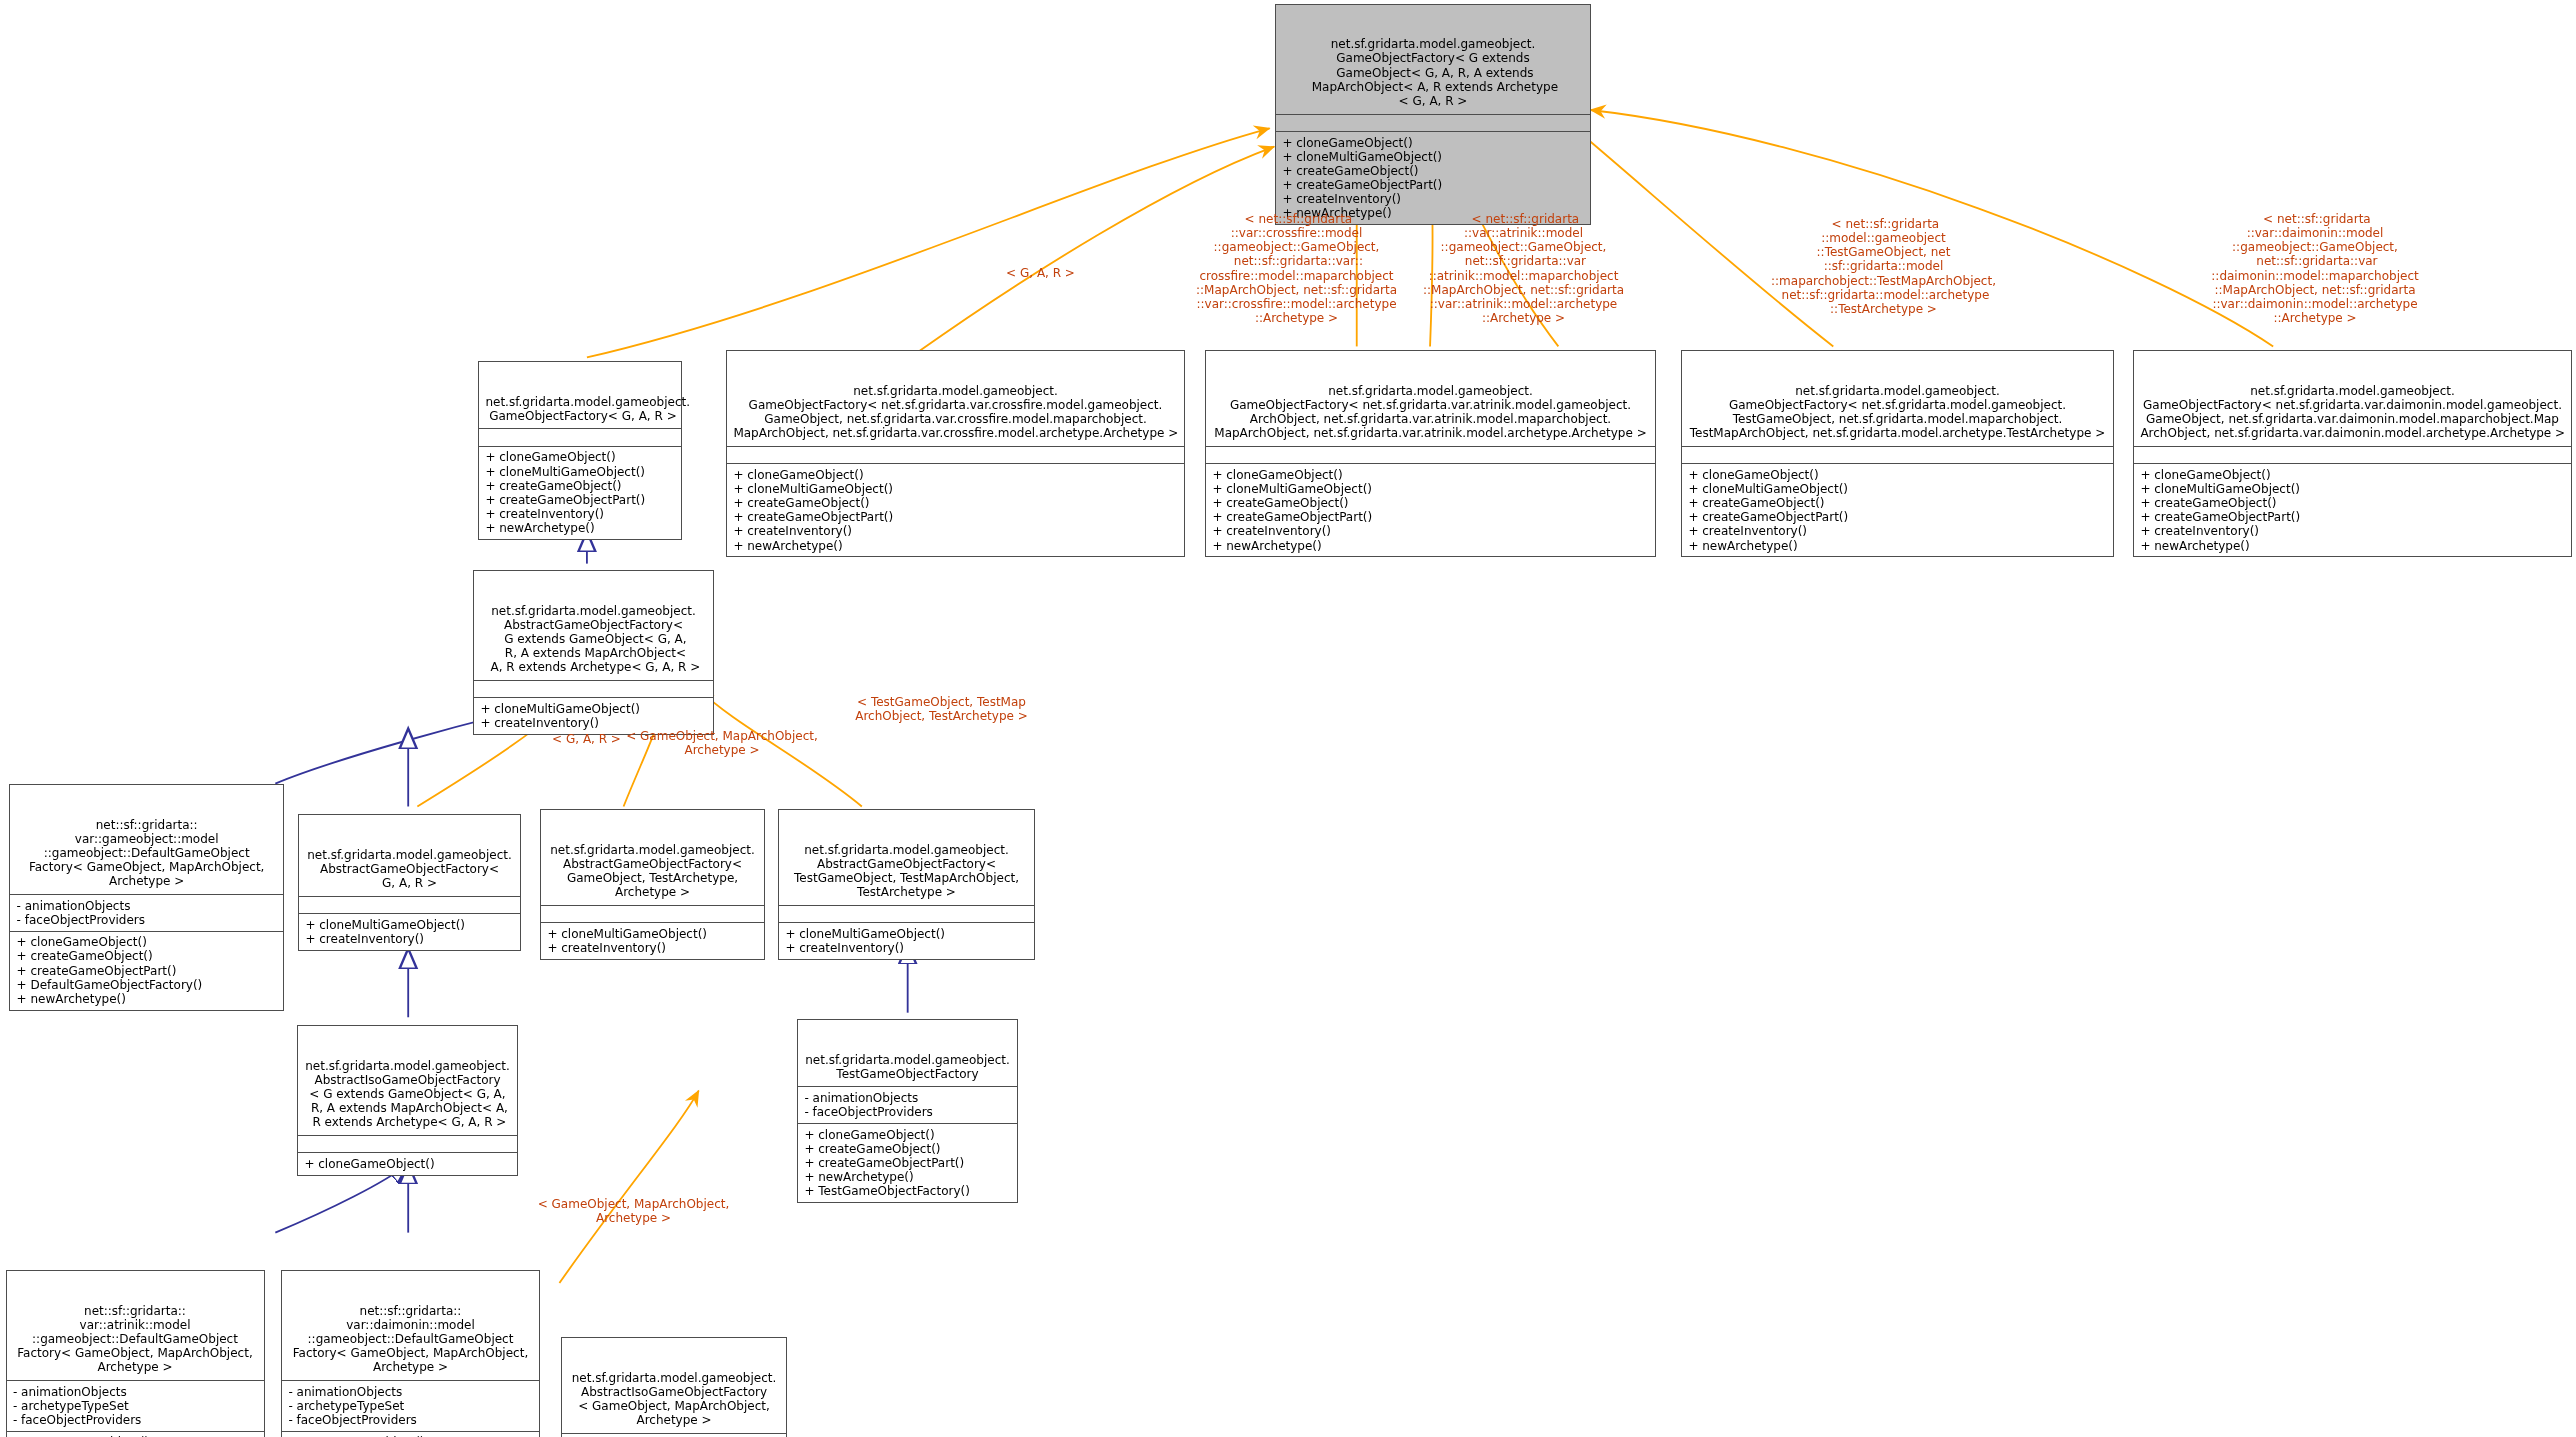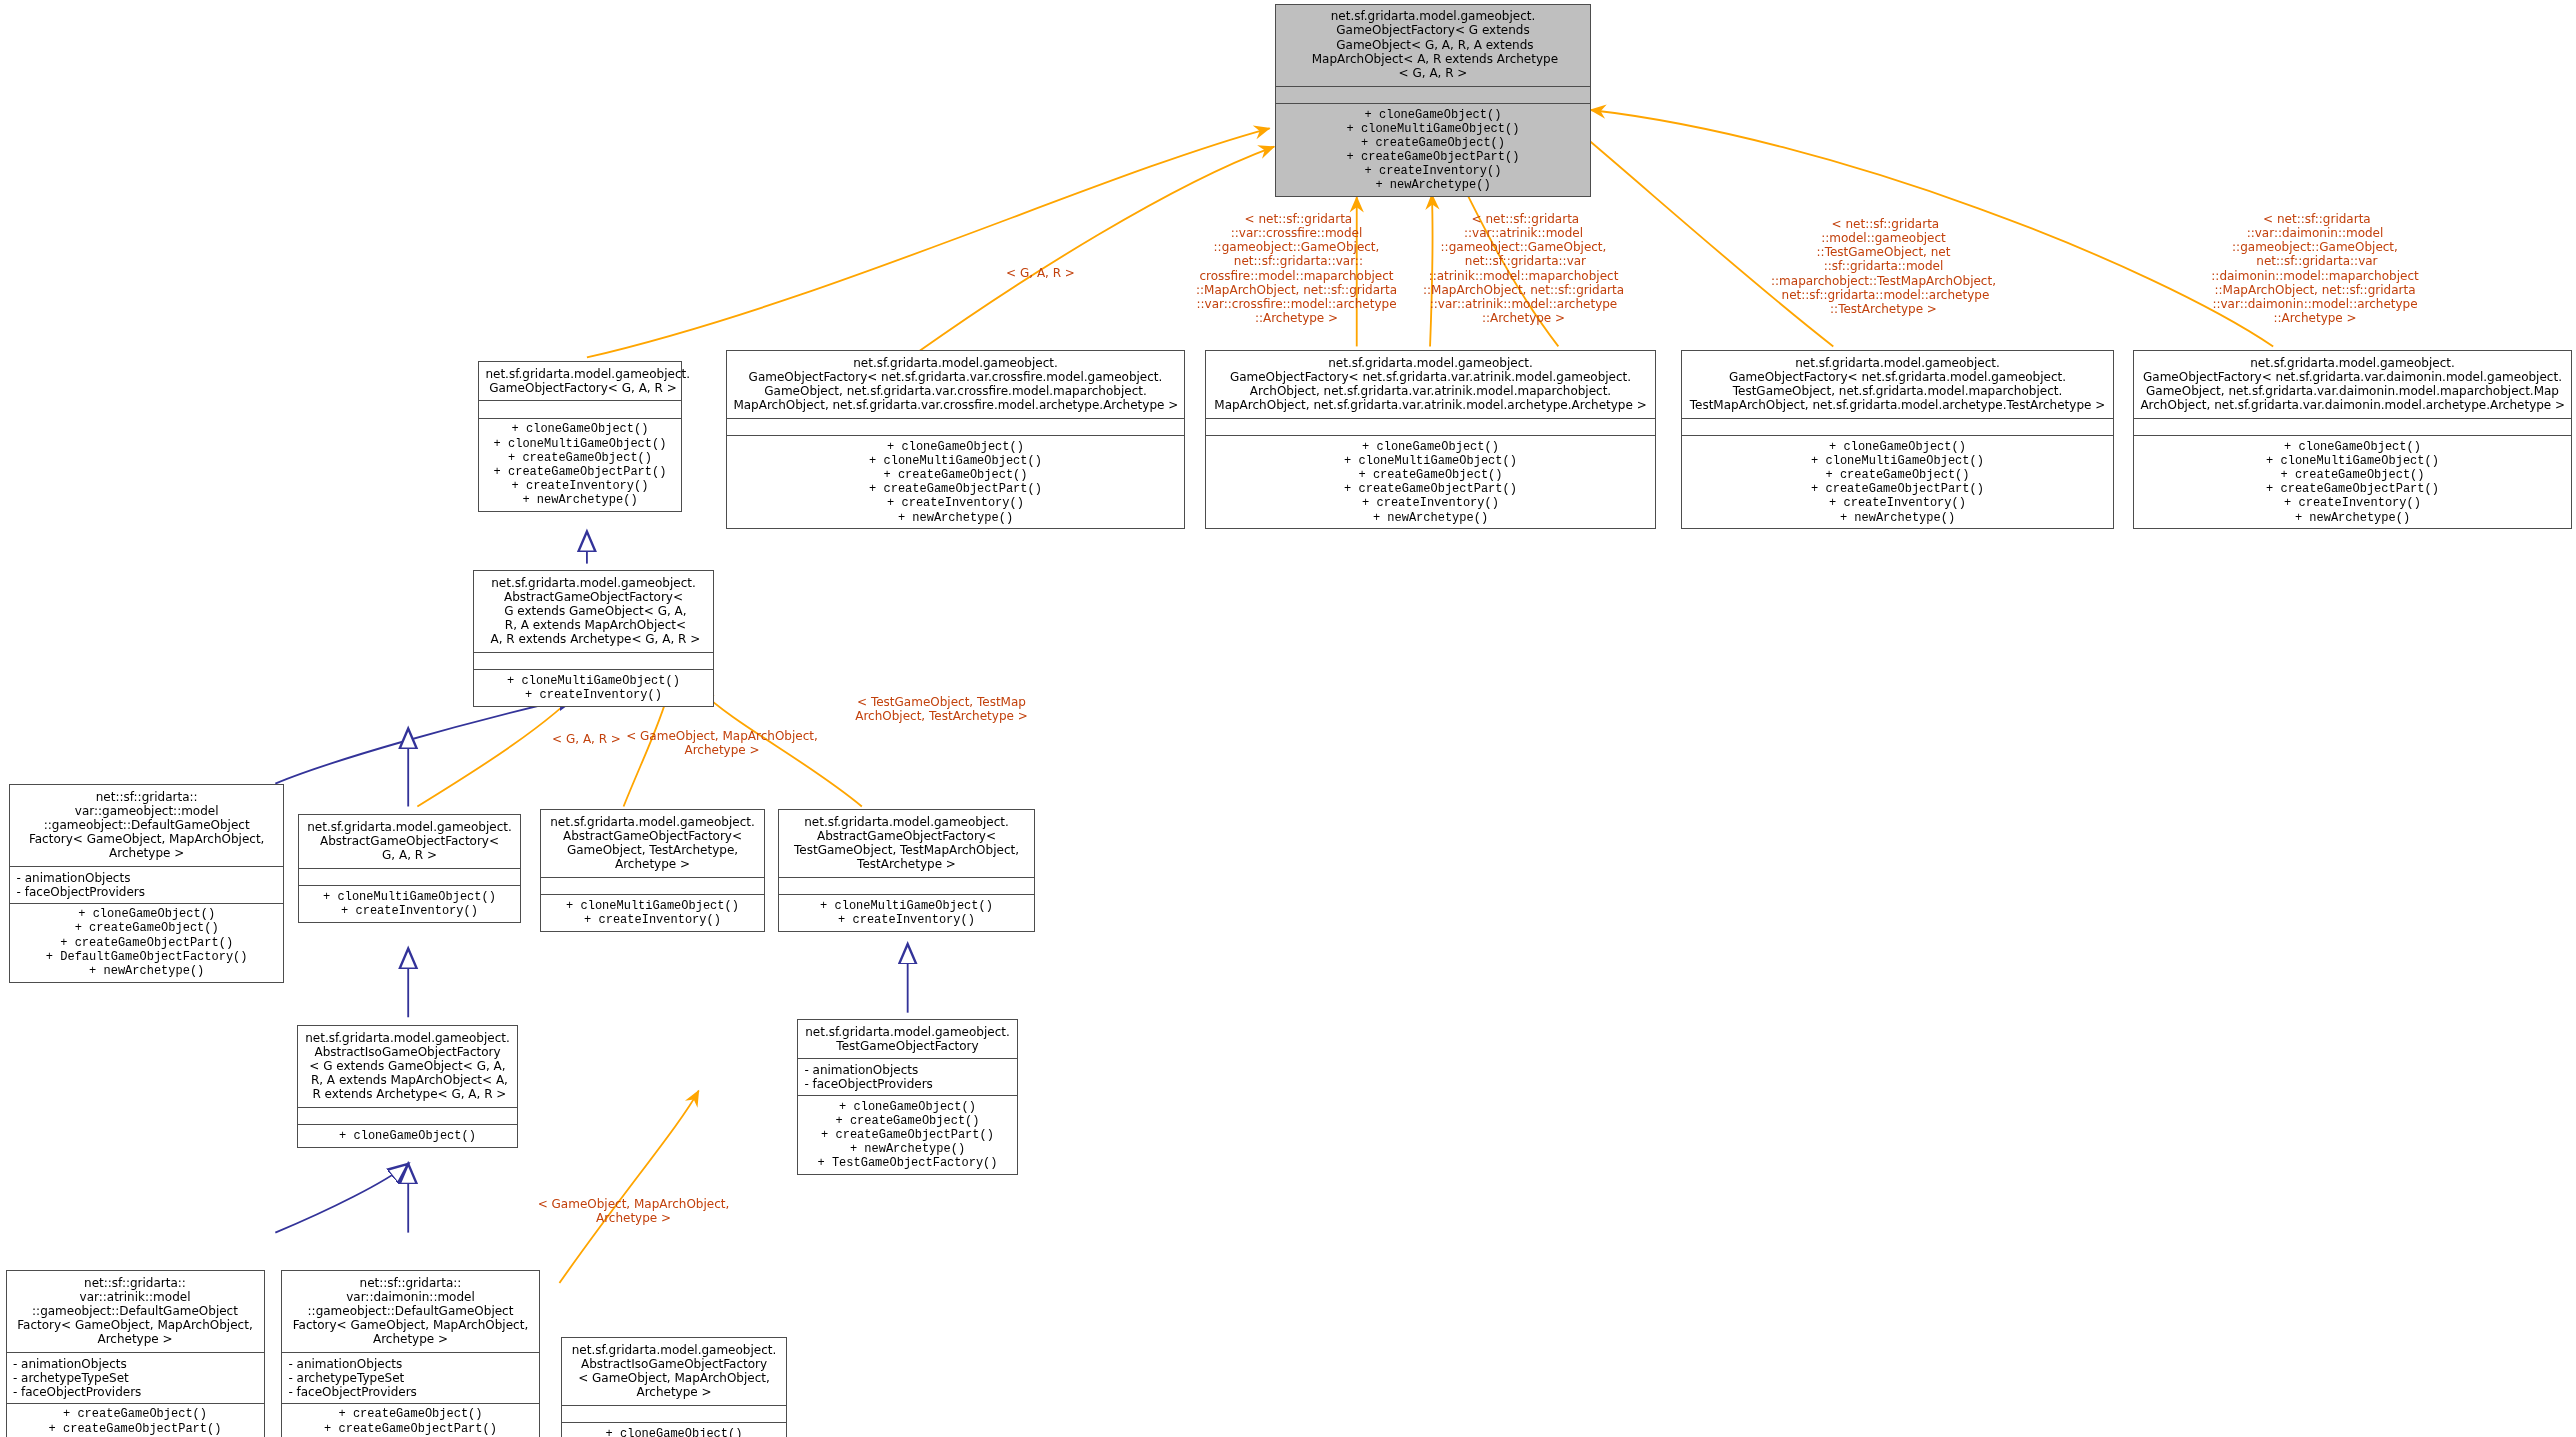--- a/index.html
+++ b/index.html
@@ -3,23 +3,23 @@
 <meta charset="utf-8">
 <style>
   html,body{margin:0;padding:0;background:#ffffff;}
   body{font-family:"DejaVu Sans","Liberation Sans",sans-serif;}
   #canvas{position:relative;width:2576px;height:1437px;overflow:hidden;background:#fff;}
   svg.edges{position:absolute;left:0;top:0;width:2576px;height:1437px;pointer-events:none;}
 
   .node{position:absolute;box-sizing:border-box;border:1.4px solid #4d4d4d;background:#ffffff;}
   .node.hl{background:#bfbfbf;border:1.8px solid #4d4d4d;}
   .sec{box-sizing:border-box;padding:3.7px 6.4px;}
-  .sec.title{text-align:center;padding:4.6px 6.4px 5.5px 6.4px;}
+  .sec.title{text-align:center;padding:4.6px 6.4px 5.5px 6.4px;margin-top:28px;}
   .sec.attrs{border-top:1.4px solid #4d4d4d;text-align:left;}
-  .sec.ops{border-top:1.4px solid #4d4d4d;text-align:center;font-family:Liberation Mono, monospace;}
+  .sec.ops{border-top:1.4px solid #4d4d4d;text-align:left;}
   .sec.empty{border-top:1.4px solid #4d4d4d;height:17.4px;}
   .ln{display:block;white-space:pre;line-height:1.18;}
   .node .sec{font-size:12px;color:#000;}
 
   .elabel{position:absolute;font-size:12px;color:#c2410c;line-height:1.20;text-align:center;white-space:pre;}
 </style>
 </head>
 <body>
 
 <div id="canvas">

